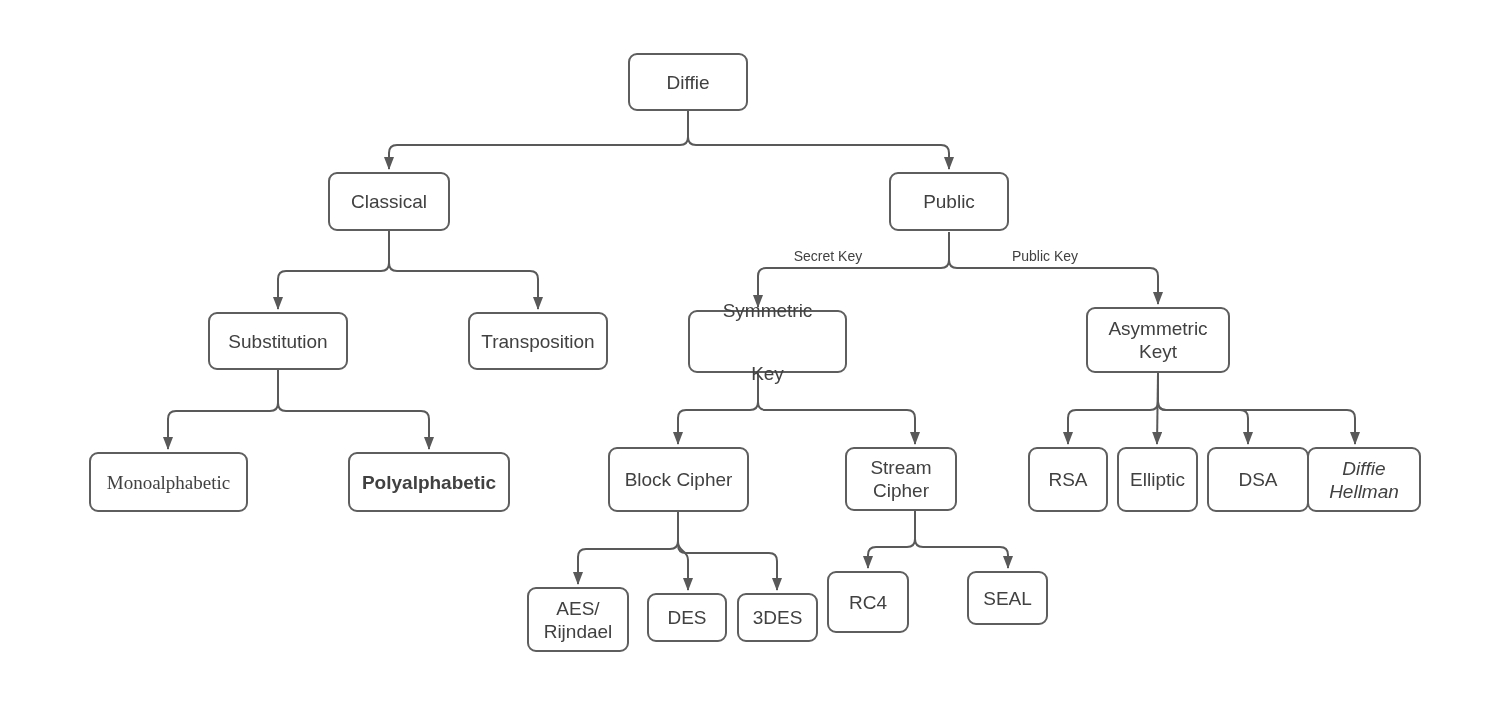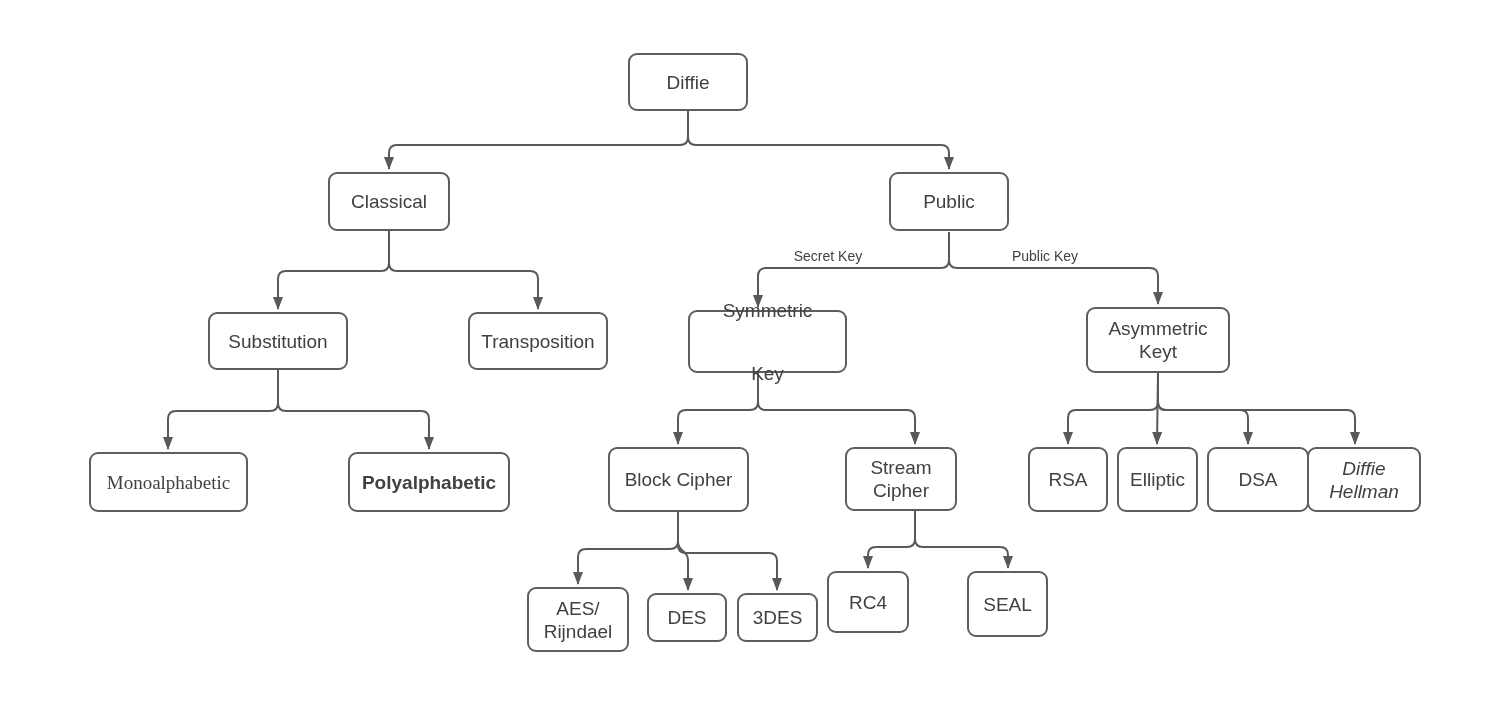--- a/index.html
+++ b/index.html
@@ -178,17 +178,17 @@
   </div>
 
   <div class="node" style="left:737px;top:593px;width:81px;height:49px;">
     <span>3DES</span>
   </div>
 
   <div class="node" style="left:827px;top:571px;width:82px;height:62px;">
     <span>RC4</span>
   </div>
 
-  <div class="node" style="left:967px;top:571px;width:81px;height:66px;">
+  <div class="node" style="left:967px;top:571px;width:81px;height:54px;">
     <span>SEAL</span>
   </div>
 
 </div>
 
 </body></html>

